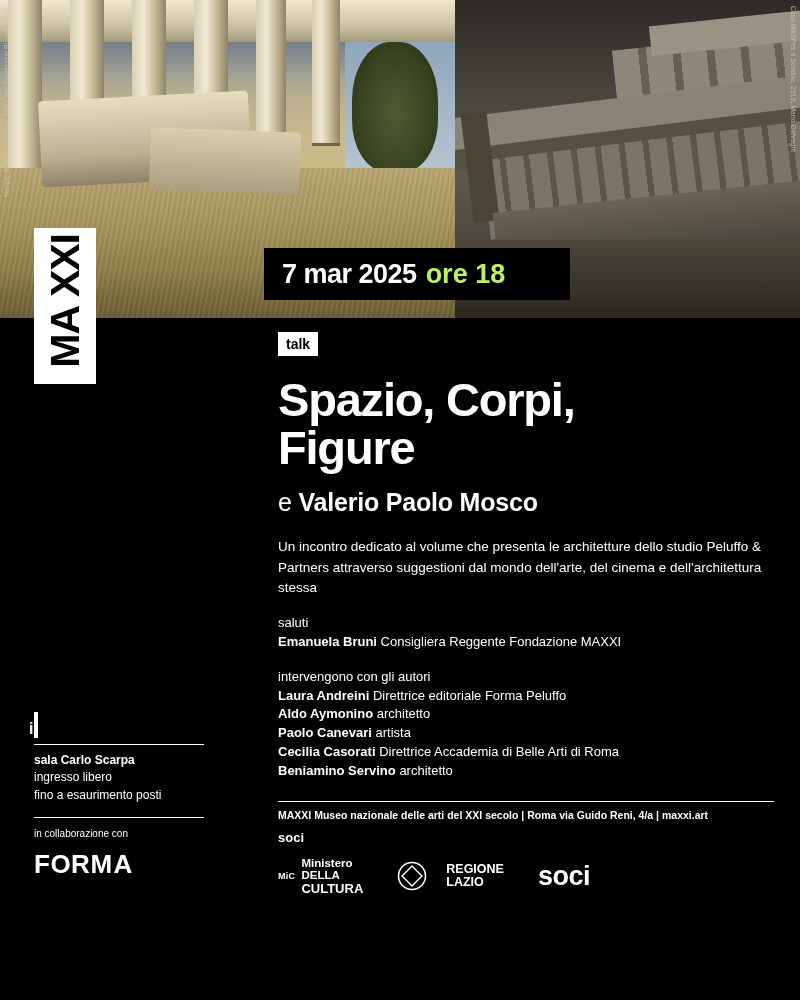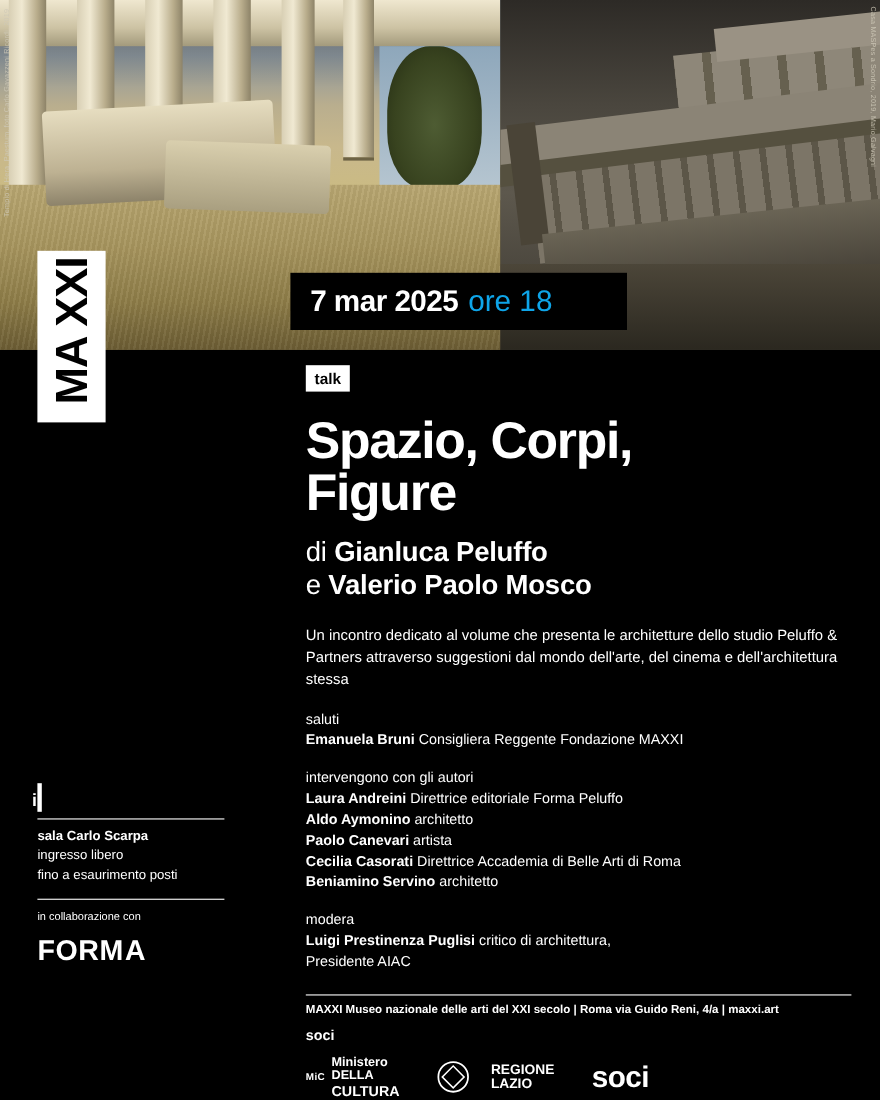--- a/index.html
+++ b/index.html
@@ -113,21 +113,21 @@
     writing-mode: vertical-rl; transform: rotate(180deg);
     margin-top:6px; line-height:0.95;
   }
 
   
   .date-bar {
     position:absolute; left:264px; top:248px; width:306px; height:52px;
     background:#000; display:flex; align-items:center; padding-left:18px; z-index:4;
   }
   .date-strong { font-size:27px; font-weight:700; letter-spacing:-0.5px;}
-  .date-light { font-size:27px; font-weight:400; margin-left:9px; color:#0ea5e9;}
+  .date-light { font-size:27px; font-weight:700; margin-left:9px; color:#bef264;}
 
   
   .content { position:absolute; left:278px; top:332px; width:496px; }
 
   .talk-badge {
     display:inline-block; background:#fff; color:#000;
     font-weight:700; font-size:14px; padding:4px 8px 4px 8px; letter-spacing:0;
   }
 
   .title {
@@ -226,23 +226,20 @@
 
   <div class="talk-badge">talk</div>
 
   <div class="title">
     <div>Spazio, Corpi,</div>
     <div>Figure</div>
   </div>
 
   <div class="authors">
     <div>
-      <span class="lead">di </span><span class="nm">Gianluca Peluffo</span>
-    </div>
-    <div>
       <span class="lead">e </span><span class="nm">Valerio Paolo Mosco</span>
     </div>
   </div>
 
   <div class="blurb">Un incontro dedicato al volume che presenta le architetture dello studio Peluffo &amp; Partners attraverso suggestioni dal mondo dell'arte, del cinema e dell'architettura stessa</div>
 
   
   <div class="sect">
     <span class="lbl">saluti</span>
     <span class="row">
@@ -270,30 +267,20 @@
       <b>Cecilia Casorati</b>
       <span class="role">Direttrice Accademia di Belle Arti di Roma</span>
     </span>
     <span class="row">
       <b>Beniamino Servino</b>
       <span class="role">architetto</span>
     </span>
   </div>
 
   
-  <div class="sect">
-    <span class="lbl">modera</span>
-    <span class="row">
-      <b>Luigi Prestinenza Puglisi</b>
-      <span class="role">critico di architettura,</span>
-    </span>
-    <span class="row">
-      <span class="role">Presidente AIAC</span>
-    </span>
-  </div>
 
   <div class="footline">MAXXI Museo nazionale delle arti del XXI secolo | Roma via Guido Reni, 4/a | maxxi.art</div>
   <div class="soci">soci</div>
 
   <div class="logos">
 
     <div class="logo-mic">
       <div class="mic-mark">MiC</div>
       <div class="mic-text">
         <div>Ministero</div>

